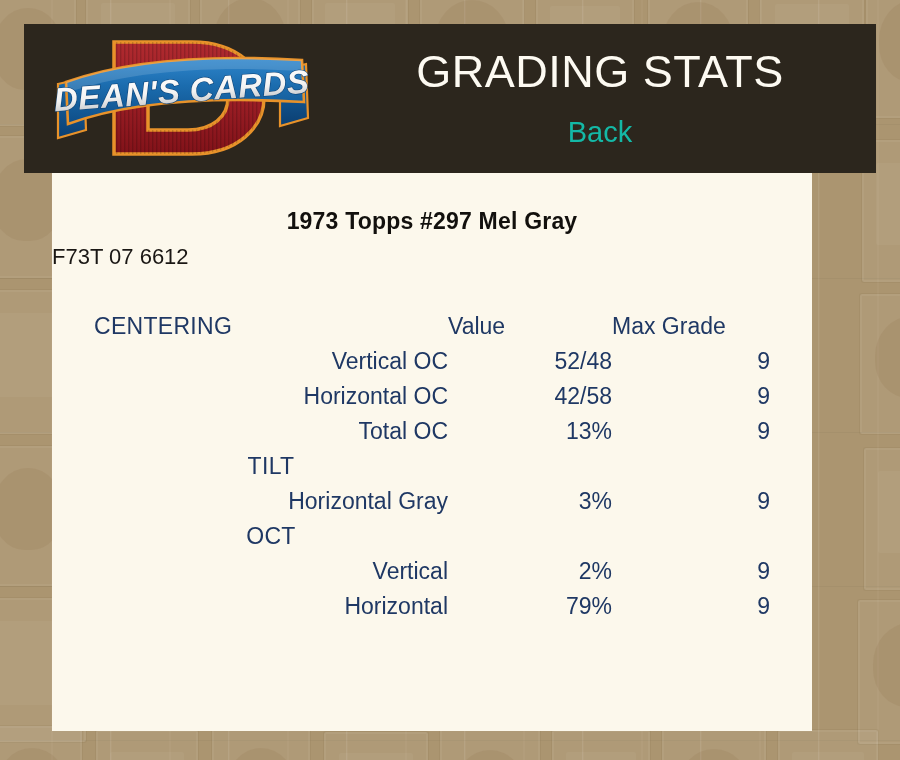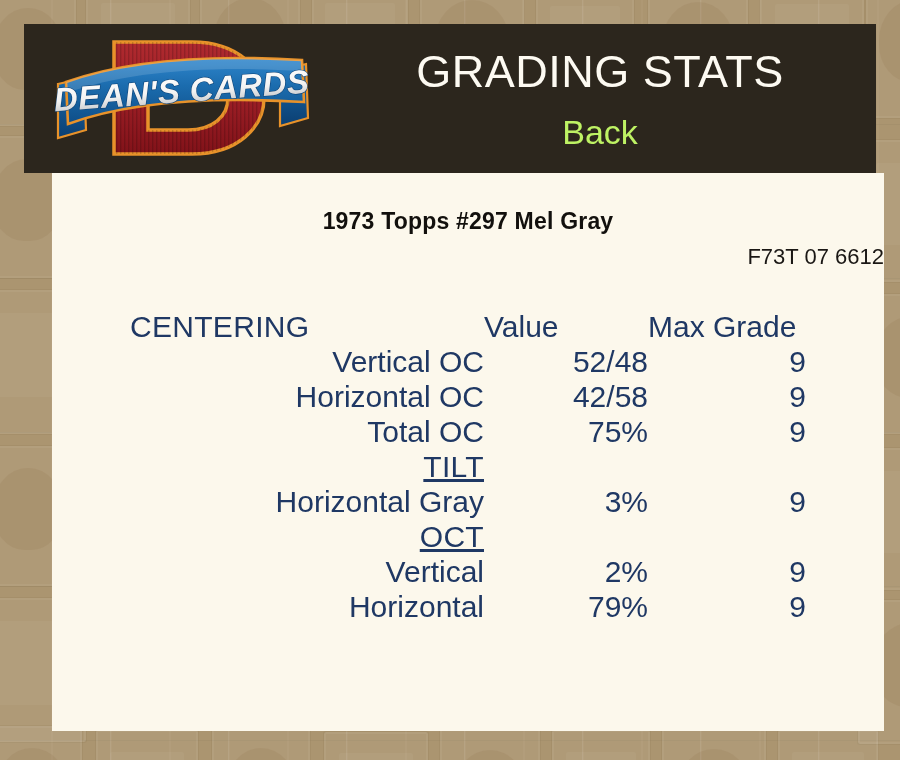--- a/index.html
+++ b/index.html
@@ -95,52 +95,52 @@
   }
   #header-title {
     color: #fdfaf2;
     font-size: 45px;
     line-height: 52px;
     font-weight: 400;
     letter-spacing: 0.5px;
     white-space: nowrap;
   }
   #header-subtitle {
-    color: #bef264;
-    font-size: 34px;
+    color: #14b8a6;
+    font-size: 29px;
     line-height: 40px;
     font-weight: 400;
     margin-top: 14px;
     white-space: nowrap;
   }
 
   
   #content-panel {
     position: absolute;
     left: 52px;
     top: 173px;
-    width: 832px;
+    width: 760px;
     height: 558px;
     background: #fcf8ec;
     z-index: 4;
   }
 
   #card-title {
     margin: 0;
     padding-top: 35px;
     text-align: center;
     color: #12100d;
     font-size: 23px;
     font-weight: bold;
     letter-spacing: 0.2px;
   }
   #card-serial {
     margin: 0;
     padding-top: 9px;
-    text-align: right;
+    text-align: left;
     color: #1a1714;
     font-size: 22px;
     font-weight: 400;
   }
 
   
   #stats-table {
     margin: 39px auto 0 auto;
     width: 676px;
     border-collapse: collapse;
@@ -149,41 +149,40 @@
   #stats-table col.c-label { width: 354px; }
   #stats-table col.c-value { width: 164px; }
   #stats-table col.c-grade { width: 158px; }
 
   #stats-table th,
   #stats-table td {
     padding: 0;
     height: 35px;
     vertical-align: middle;
     color: #1f3864;
-    font-size: 30px;
+    font-size: 23px;
     font-weight: 400;
   }
   th.col-head-label {
     text-align: left;
     font-weight: bold;
     font-size: 22px;
     letter-spacing: 0.3px;
   }
   th.col-head-value,
   th.col-head-grade {
     text-align: left;
     font-weight: bold;
     font-size: 22px;
   }
   tr.section-row td.section-name {
-    text-align: right;
+    text-align: center;
     font-weight: bold;
     font-size: 22px;
     letter-spacing: 0.3px;
-    text-decoration: underline;
   }
   td.stat-name {
     text-align: right;
     padding-left: 49px;
   }
   td.stat-value,
   td.stat-grade {
     text-align: right;
   }
 </style>
@@ -302,21 +301,21 @@
           <td class="stat-value">52/48</td>
           <td class="stat-grade">9</td>
         </tr>
         <tr>
           <td class="stat-name">Horizontal OC</td>
           <td class="stat-value">42/58</td>
           <td class="stat-grade">9</td>
         </tr>
         <tr>
           <td class="stat-name">Total OC</td>
-          <td class="stat-value">75%</td>
+          <td class="stat-value">13%</td>
           <td class="stat-grade">9</td>
         </tr>
 
         <tr class="section-row">
           <td class="section-name">TILT</td>
           <td></td>
           <td></td>
         </tr>
         <tr>
           <td class="stat-name">Horizontal Gray</td>

